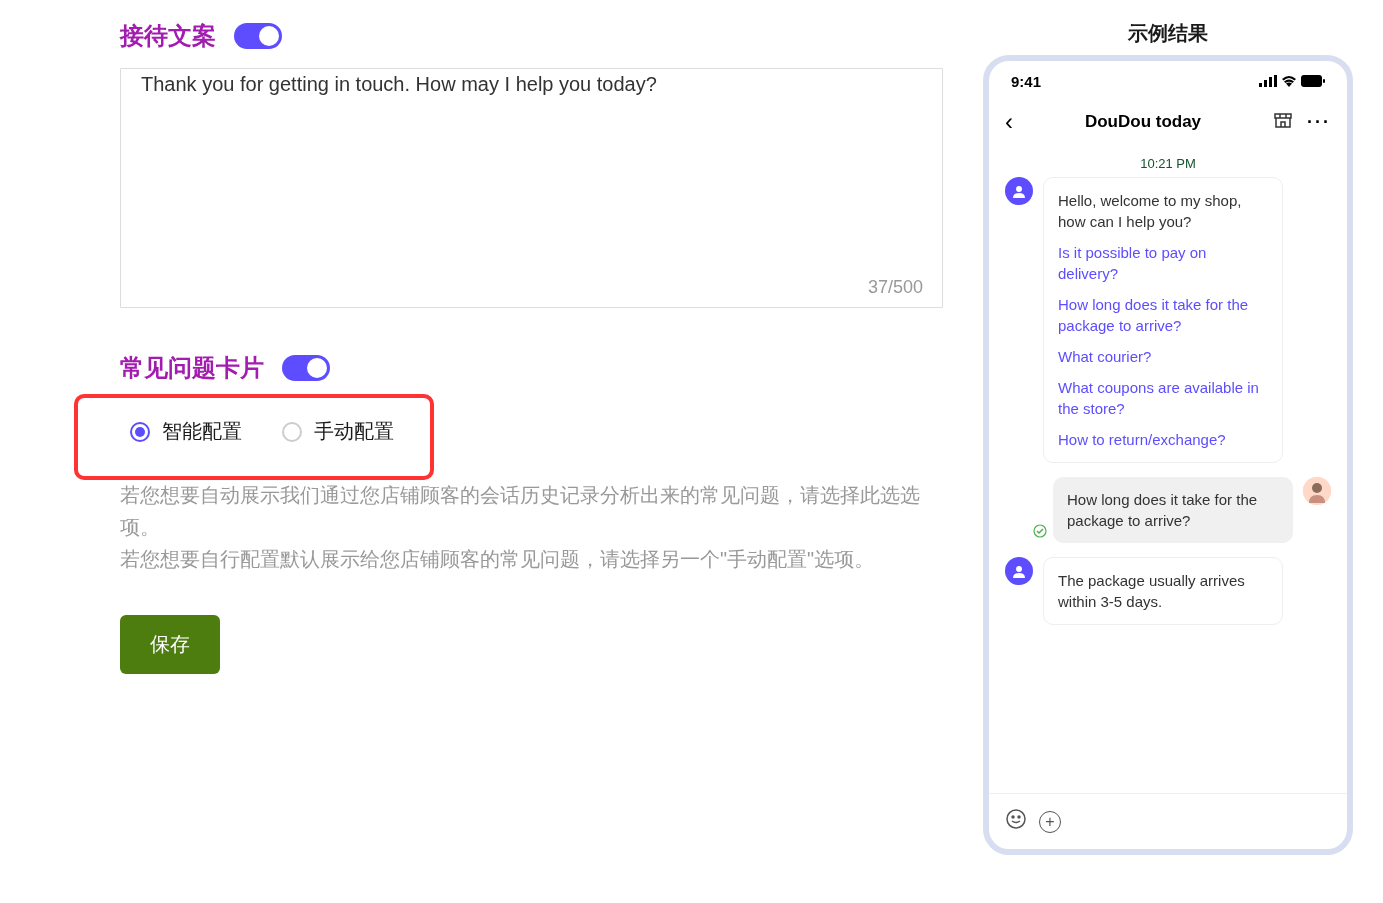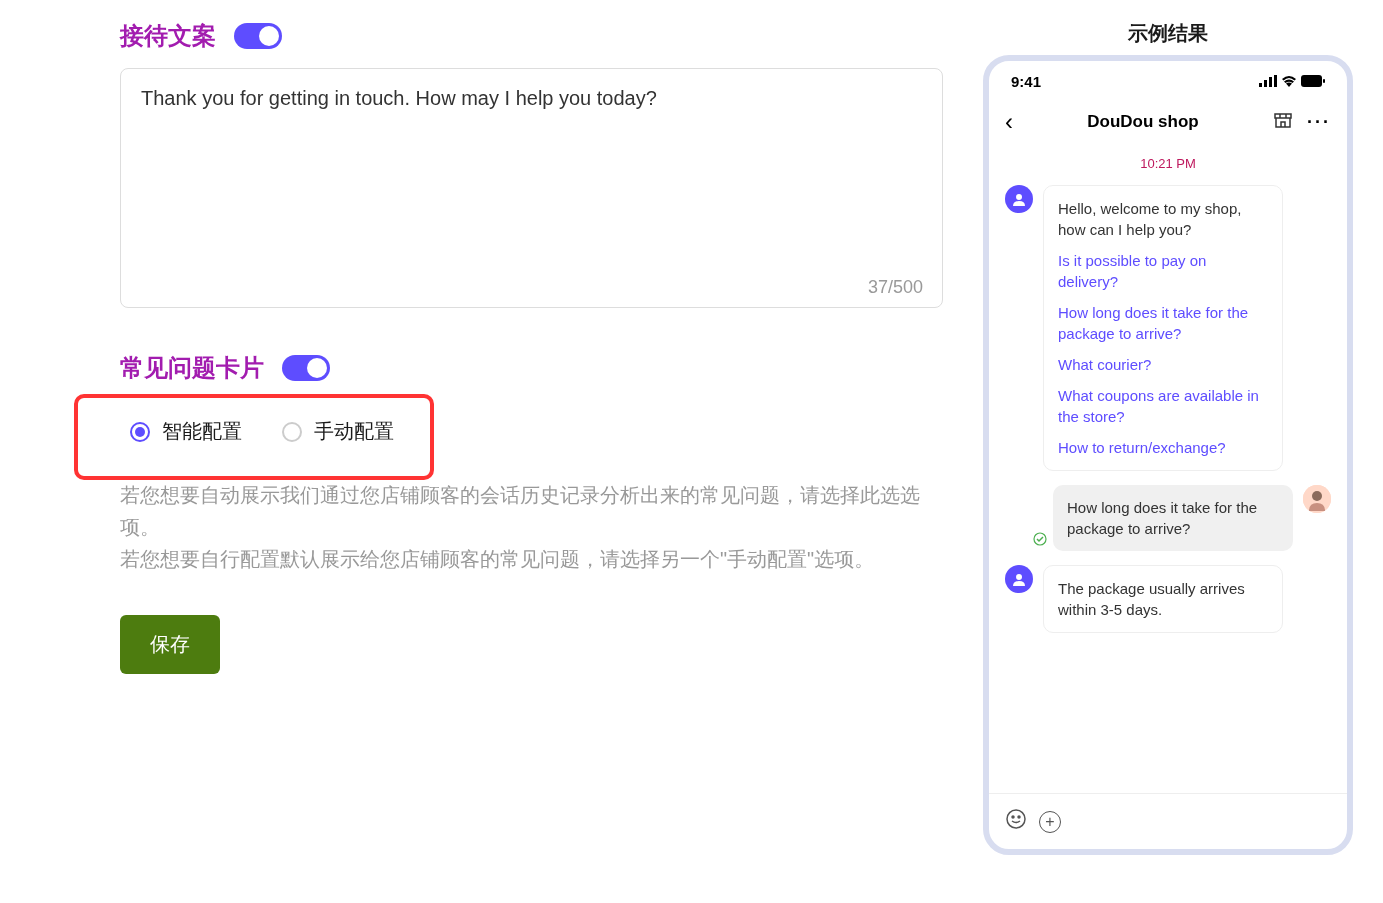--- a/index.html
+++ b/index.html
@@ -49,22 +49,22 @@
       right: 3px;
     }
     .textarea-wrapper {
       position: relative;
       margin-bottom: 40px;
     }
     .greeting-textarea {
       width: 100%;
       height: 240px;
       border: 1px solid #ddd;
-      border-radius: 8px;
-      padding: 18px 20px;
+      border-radius: 1px;
+      padding: 4px 20px;
       font-size: 20px;
       color: #333;
       resize: none;
       font-family: inherit;
       outline: none;
     }
     .char-counter {
       position: absolute;
       bottom: 14px;
       right: 20px;
@@ -190,22 +190,22 @@
       font-size: 18px;
     }
     .chat-body {
       flex: 1;
       padding: 8px 16px;
       overflow-y: auto;
     }
     .timestamp {
       text-align: center;
       font-size: 13px;
-      color: #be185d;
-      margin-bottom: 14px;
+      color: #14532d;
+      margin-bottom: 6px;
     }
     .msg-row {
       display: flex;
       gap: 10px;
       margin-bottom: 14px;
     }
     .msg-row.right {
       justify-content: flex-end;
     }
     .avatar {
@@ -357,21 +357,21 @@
             <svg width="24" height="12" viewBox="0 0 24 12">
                 <rect x="0" y="0" width="21" height="12" rx="3" fill="#000"></rect>
                 <rect x="22" y="4" width="2" height="4" rx="1" fill="#000"></rect>
               </svg>
           </span>
         </div>
       </div>
 
       <div class="chat-header">
         <span class="back-icon">‹</span>
-        <span class="shop-name">DouDou shop</span>
+        <span class="shop-name">DouDou today</span>
         <div class="header-icons">
           <span>
             <svg width="20" height="20" viewBox="0 0 20 20" fill="none" stroke="#333" stroke-width="1.5">
                 <path d="M3 8 L3 17 L17 17 L17 8 M2 4 L18 4 L18 8 L2 8 Z M7 4 L7 8 M13 4 L13 8 M8 17 L8 12 L12 12 L12 17"></path>
               </svg>
           </span>
           <span style="font-weight:bold;letter-spacing:2px">···</span>
         </div>
       </div>
 

